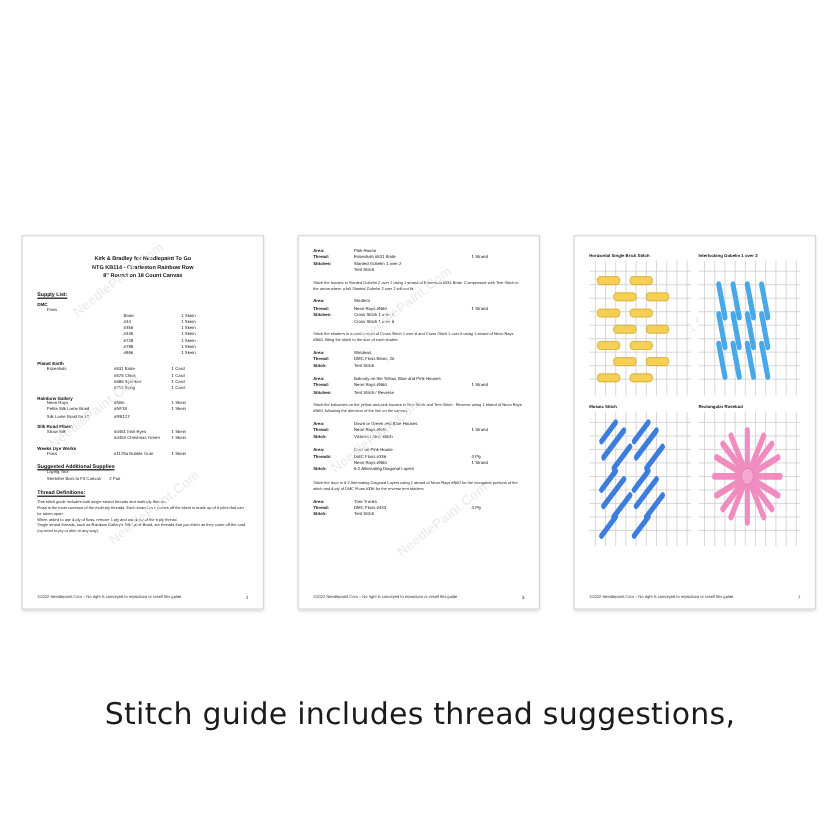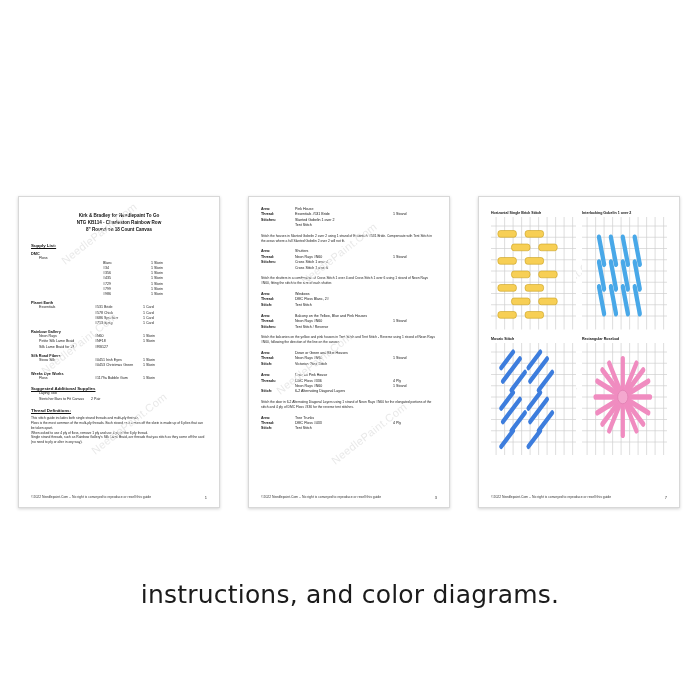--- a/index.html
+++ b/index.html
@@ -579,16 +579,16 @@
       </div>
 
       <div class="footer">
         <span>©2022 Needlepaint.Com – No right is conveyed to reproduce or resell this guide</span>
         <span class="pg">7</span>
       </div>
     </div>
   </div>
 
   <div class="caption">
-    <div>instructions, and color diagrams.</div>
+    <div>Stitch guide includes thread suggestions,</div>
   </div>
 
 </div>
 
 </body></html>

